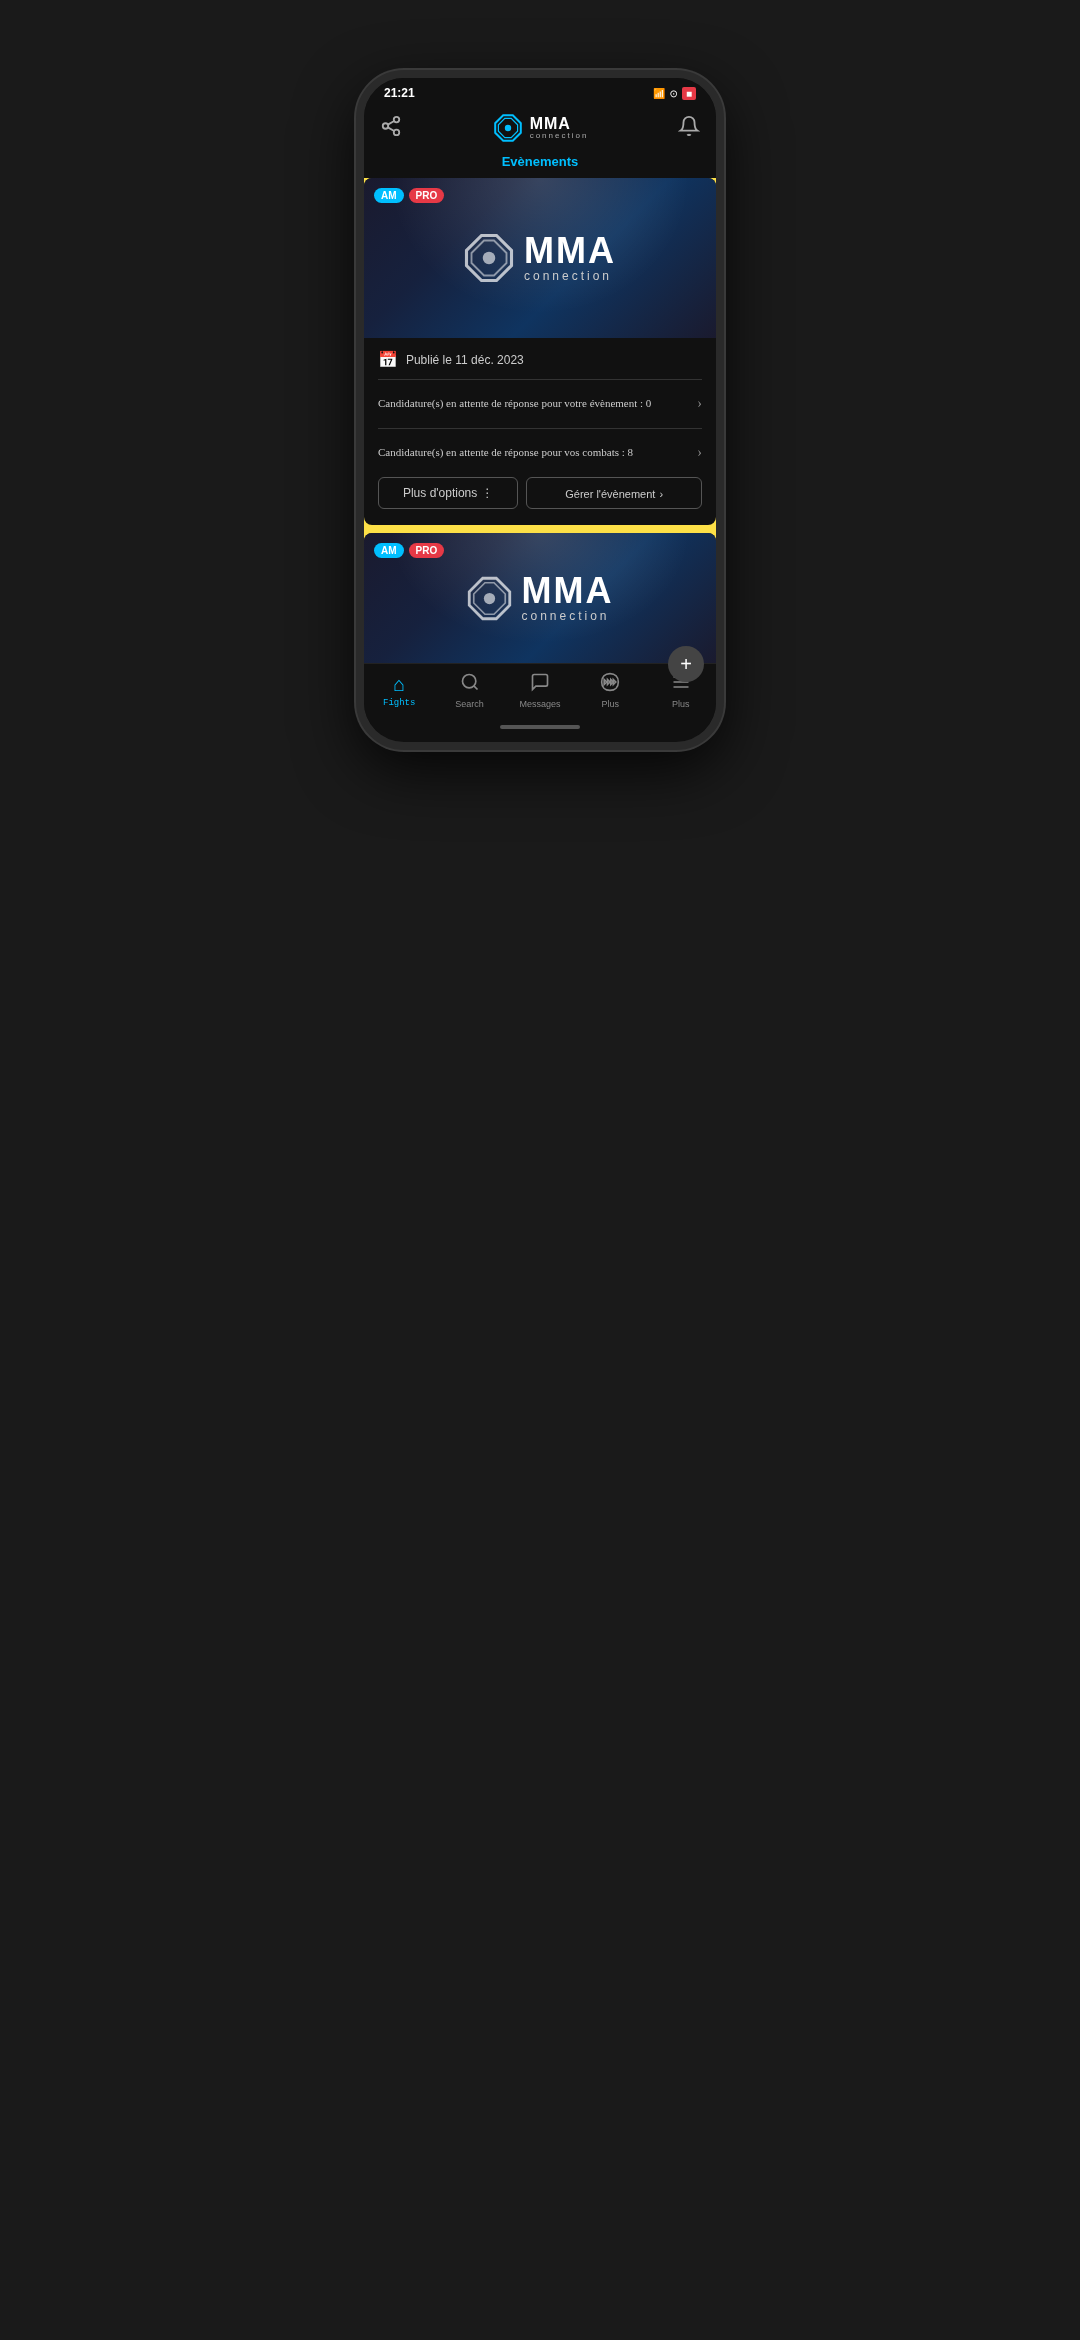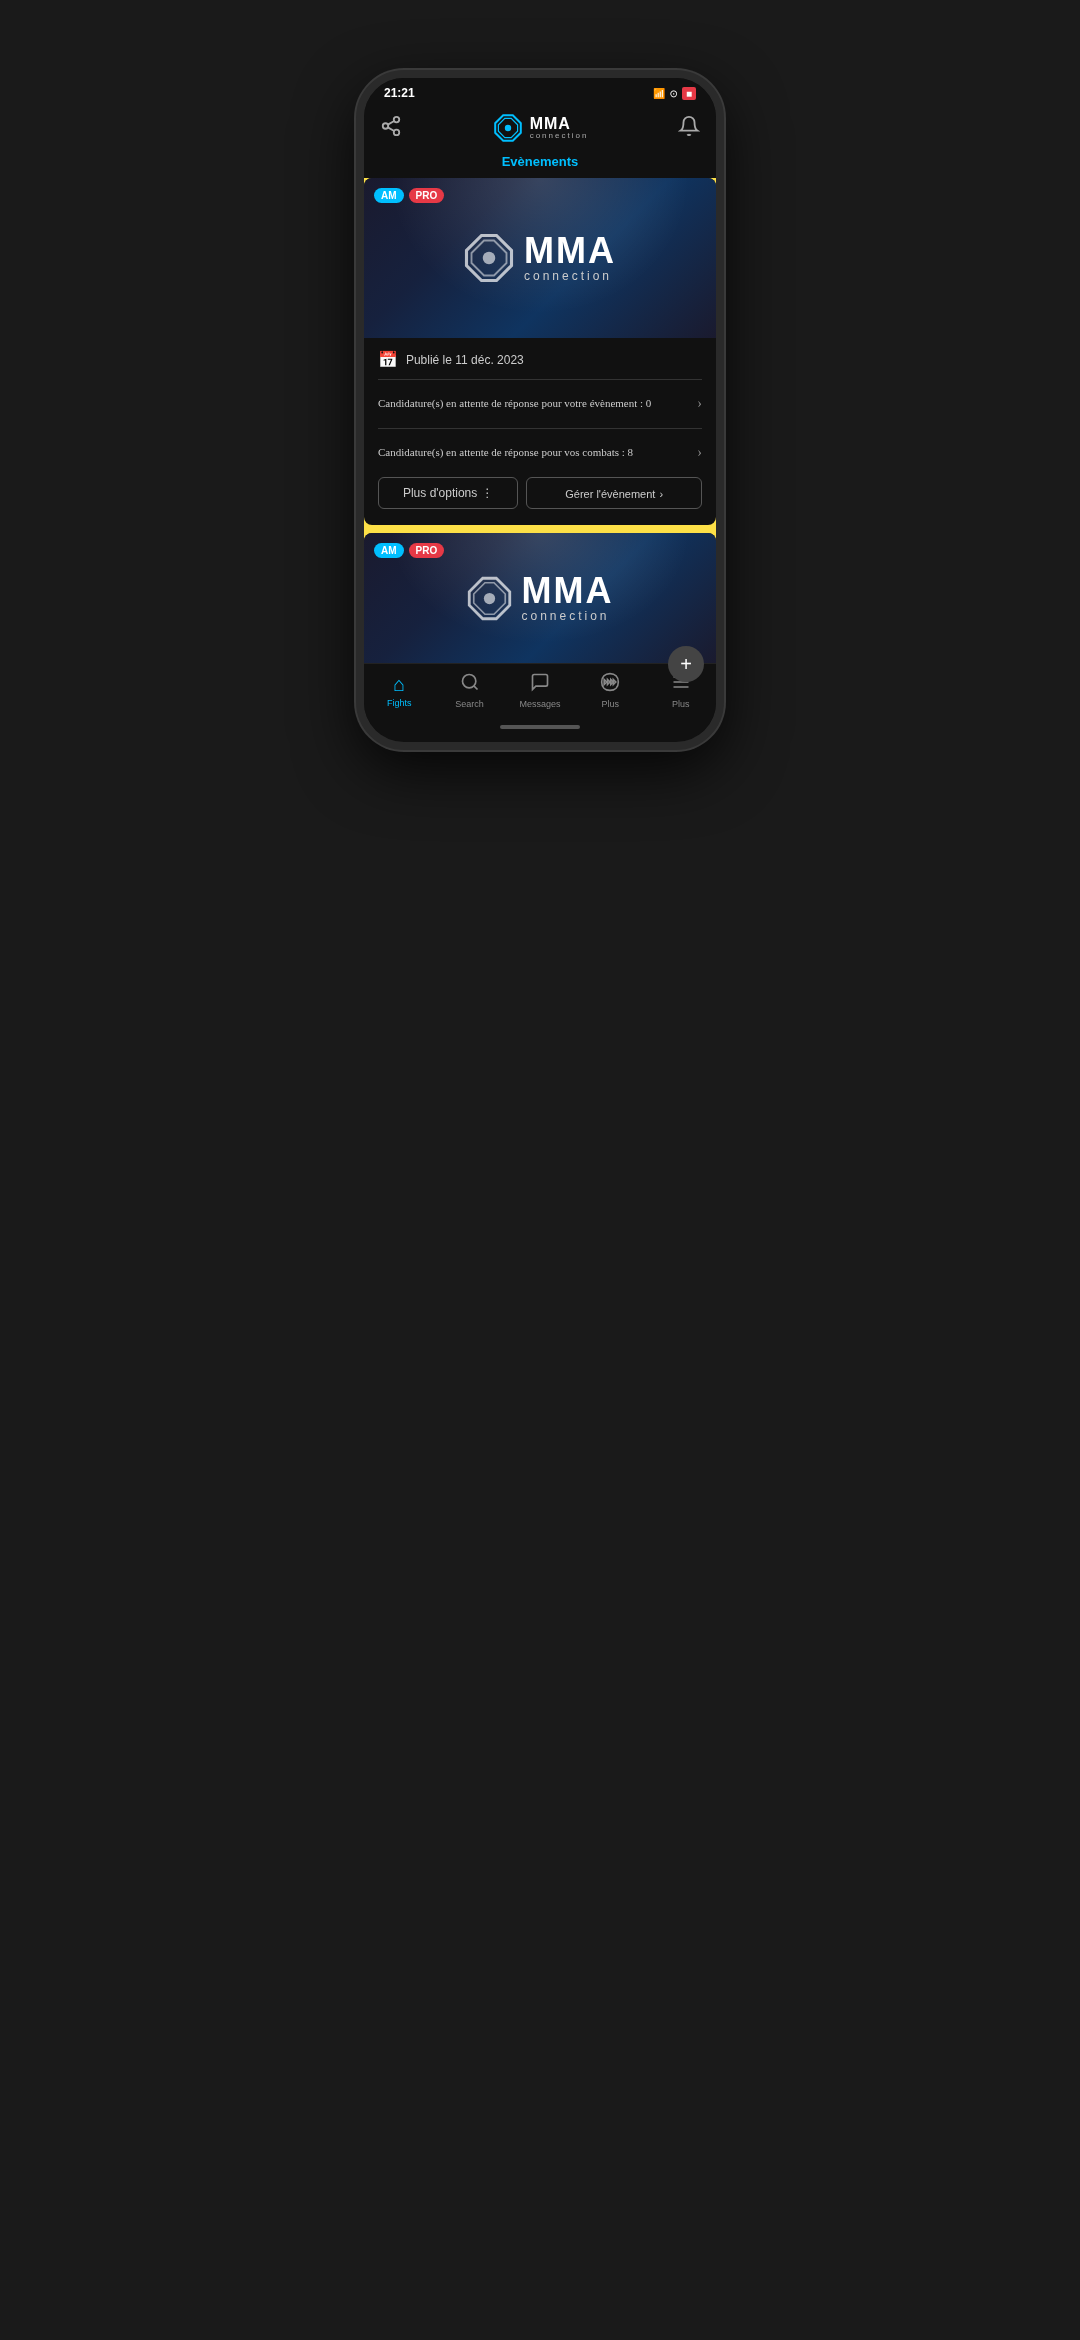--- a/index.html
+++ b/index.html
@@ -354,21 +354,21 @@
       min-width: 50px;
     }
     .nav-icon {
       font-size: 20px;
     }
     .nav-label {
       font-size: 9px;
       font-weight: 500;
     }
     .nav-item.active .nav-icon { color: #00bfff; }
-    .nav-item.active .nav-label { color: #00bfff; }
+    .nav-item.active .nav-label { color: #00bfff; font-family: Liberation Mono, monospace; }
     .nav-item:not(.active) .nav-icon { color: #888; }
     .nav-item:not(.active) .nav-label { color: #888; }
 
     
     .home-indicator {
       background: #111;
       display: flex;
       justify-content: center;
       padding: 4px 0 6px;
     }

